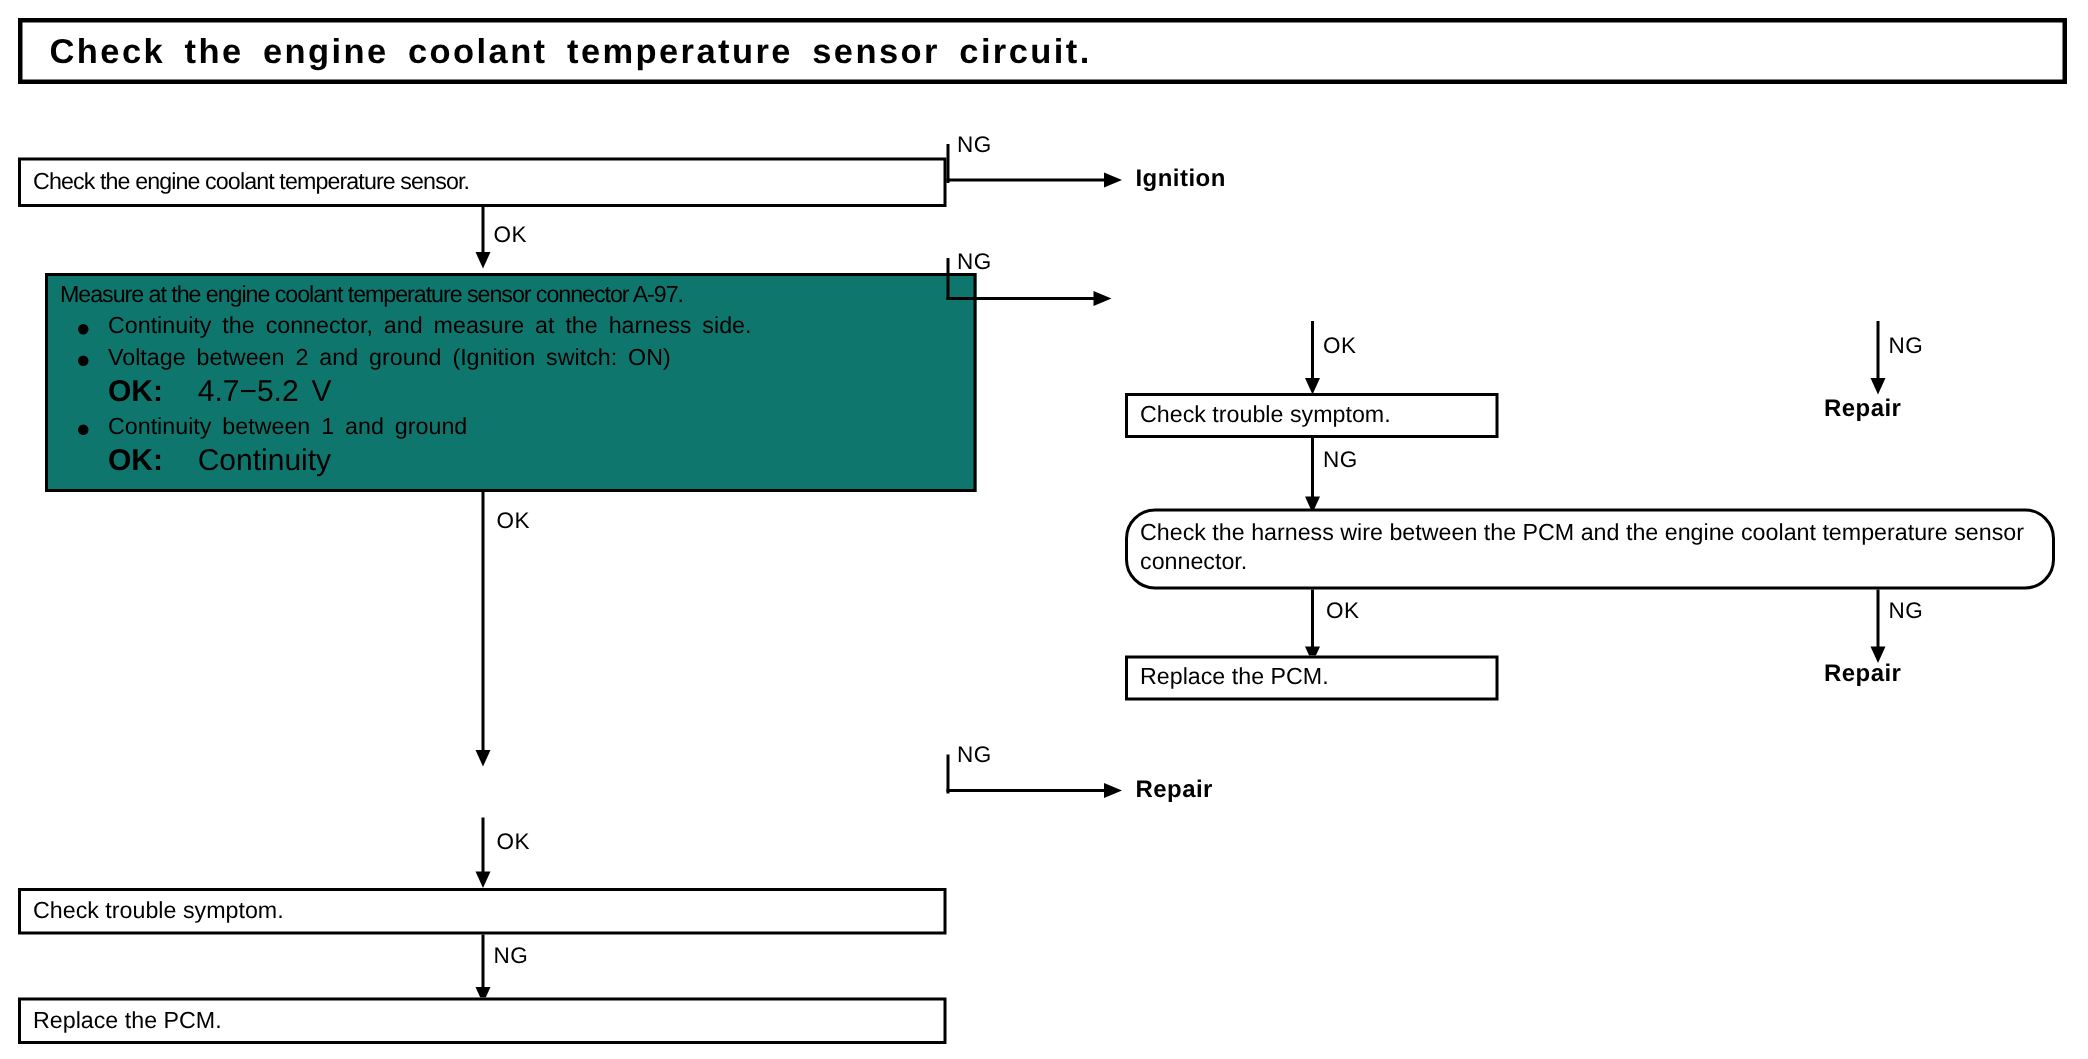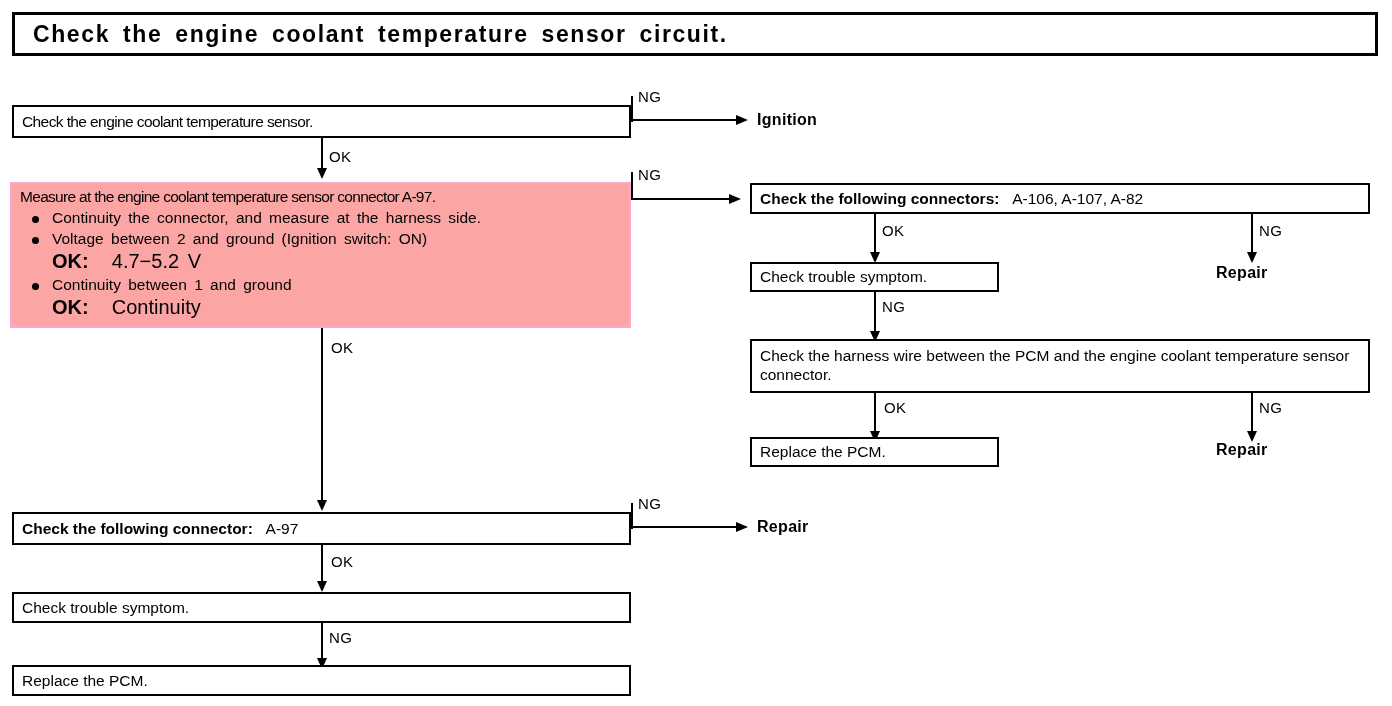--- a/index.html
+++ b/index.html
@@ -47,31 +47,32 @@
     display: flex;
     align-items: center;
   }
   .box-text {
     font-size: 15.5px;
     padding-left: 8px;
     white-space: nowrap;
     line-height: 1.25;
   }
   .box-text.tight { letter-spacing: -0.6px; }
-  .box.multiline { align-items: flex-start; }
+  .box.multiline { align-items: flex-start; border-radius: 20px; }
   .box.multiline .box-text { padding-top: 5px; white-space: normal; }
 
   
   .lead { font-weight: bold; }
 
   
   .measure-box {
-    border: 2px solid #f9a8d4;
-    background: #fca5a5;
+    border: 2px solid #000000;
+    background: #0f766e;
     padding: 4px 6px 6px 8px;
+    margin-left: 20px;
   }
   .measure-head {
     font-size: 15.5px;
     letter-spacing: -0.7px;
     white-space: nowrap;
   }
   .bullets { list-style: none; margin: 0; padding: 0; }
   .bullets li {
     position: relative;
     font-size: 15.5px;
@@ -184,27 +185,20 @@
 
   <div class="abs vline" style="left:631px; top:172px; height:28px;"></div>
   <div class="abs edge-label" style="left:638px; top:166px;">NG</div>
   <div class="abs hline" style="left:631px; top:198px; width:105px;"></div>
   <div class="abs arrow-right" style="left:729px; top:194px;"></div>
 
   <div class="abs vline" style="left:321px; top:328px; height:178px;"></div>
   <div class="abs arrow-down" style="left:317px; top:500px;"></div>
   <div class="abs edge-label" style="left:331px; top:339px;">OK</div>
 
-  <div class="abs box" style="left:750px; top:183px; width:620px; height:31px;">
-    <span class="box-text">
-      <span class="lead">Check the following connectors:</span>
-      <span style="display:inline-block;width:5px"></span>
-      <span>A-106, A-107, A-82</span>
-    </span>
-  </div>
 
   <div class="abs vline" style="left:874px; top:214px; height:44px;"></div>
   <div class="abs arrow-down" style="left:870px; top:252px;"></div>
   <div class="abs edge-label" style="left:882px; top:222px;">OK</div>
 
   <div class="abs vline" style="left:1251px; top:214px; height:44px;"></div>
   <div class="abs arrow-down" style="left:1247px; top:252px;"></div>
   <div class="abs edge-label" style="left:1259px; top:222px;">NG</div>
   <div class="abs terminal" style="left:1216px; top:264px;">Repair</div>
 
@@ -226,27 +220,20 @@
 
   <div class="abs vline" style="left:1251px; top:393px; height:44px;"></div>
   <div class="abs arrow-down" style="left:1247px; top:431px;"></div>
   <div class="abs edge-label" style="left:1259px; top:399px;">NG</div>
   <div class="abs terminal" style="left:1216px; top:441px;">Repair</div>
 
   <div class="abs box" style="left:750px; top:437px; width:249px; height:30px;">
     <span class="box-text">Replace the PCM.</span>
   </div>
 
-  <div class="abs box" style="left:12px; top:512px; width:619px; height:33px;">
-    <span class="box-text">
-      <span class="lead">Check the following connector:</span>
-      <span style="display:inline-block;width:5px"></span>
-      <span>A-97</span>
-    </span>
-  </div>
 
   <div class="abs vline" style="left:631px; top:503px; height:26px;"></div>
   <div class="abs edge-label" style="left:638px; top:495px;">NG</div>
   <div class="abs hline" style="left:631px; top:526px; width:113px;"></div>
   <div class="abs arrow-right" style="left:736px; top:522px;"></div>
   <div class="abs terminal" style="left:757px; top:518px;">Repair</div>
 
   <div class="abs vline" style="left:321px; top:545px; height:42px;"></div>
   <div class="abs arrow-down" style="left:317px; top:581px;"></div>
   <div class="abs edge-label" style="left:331px; top:553px;">OK</div>

